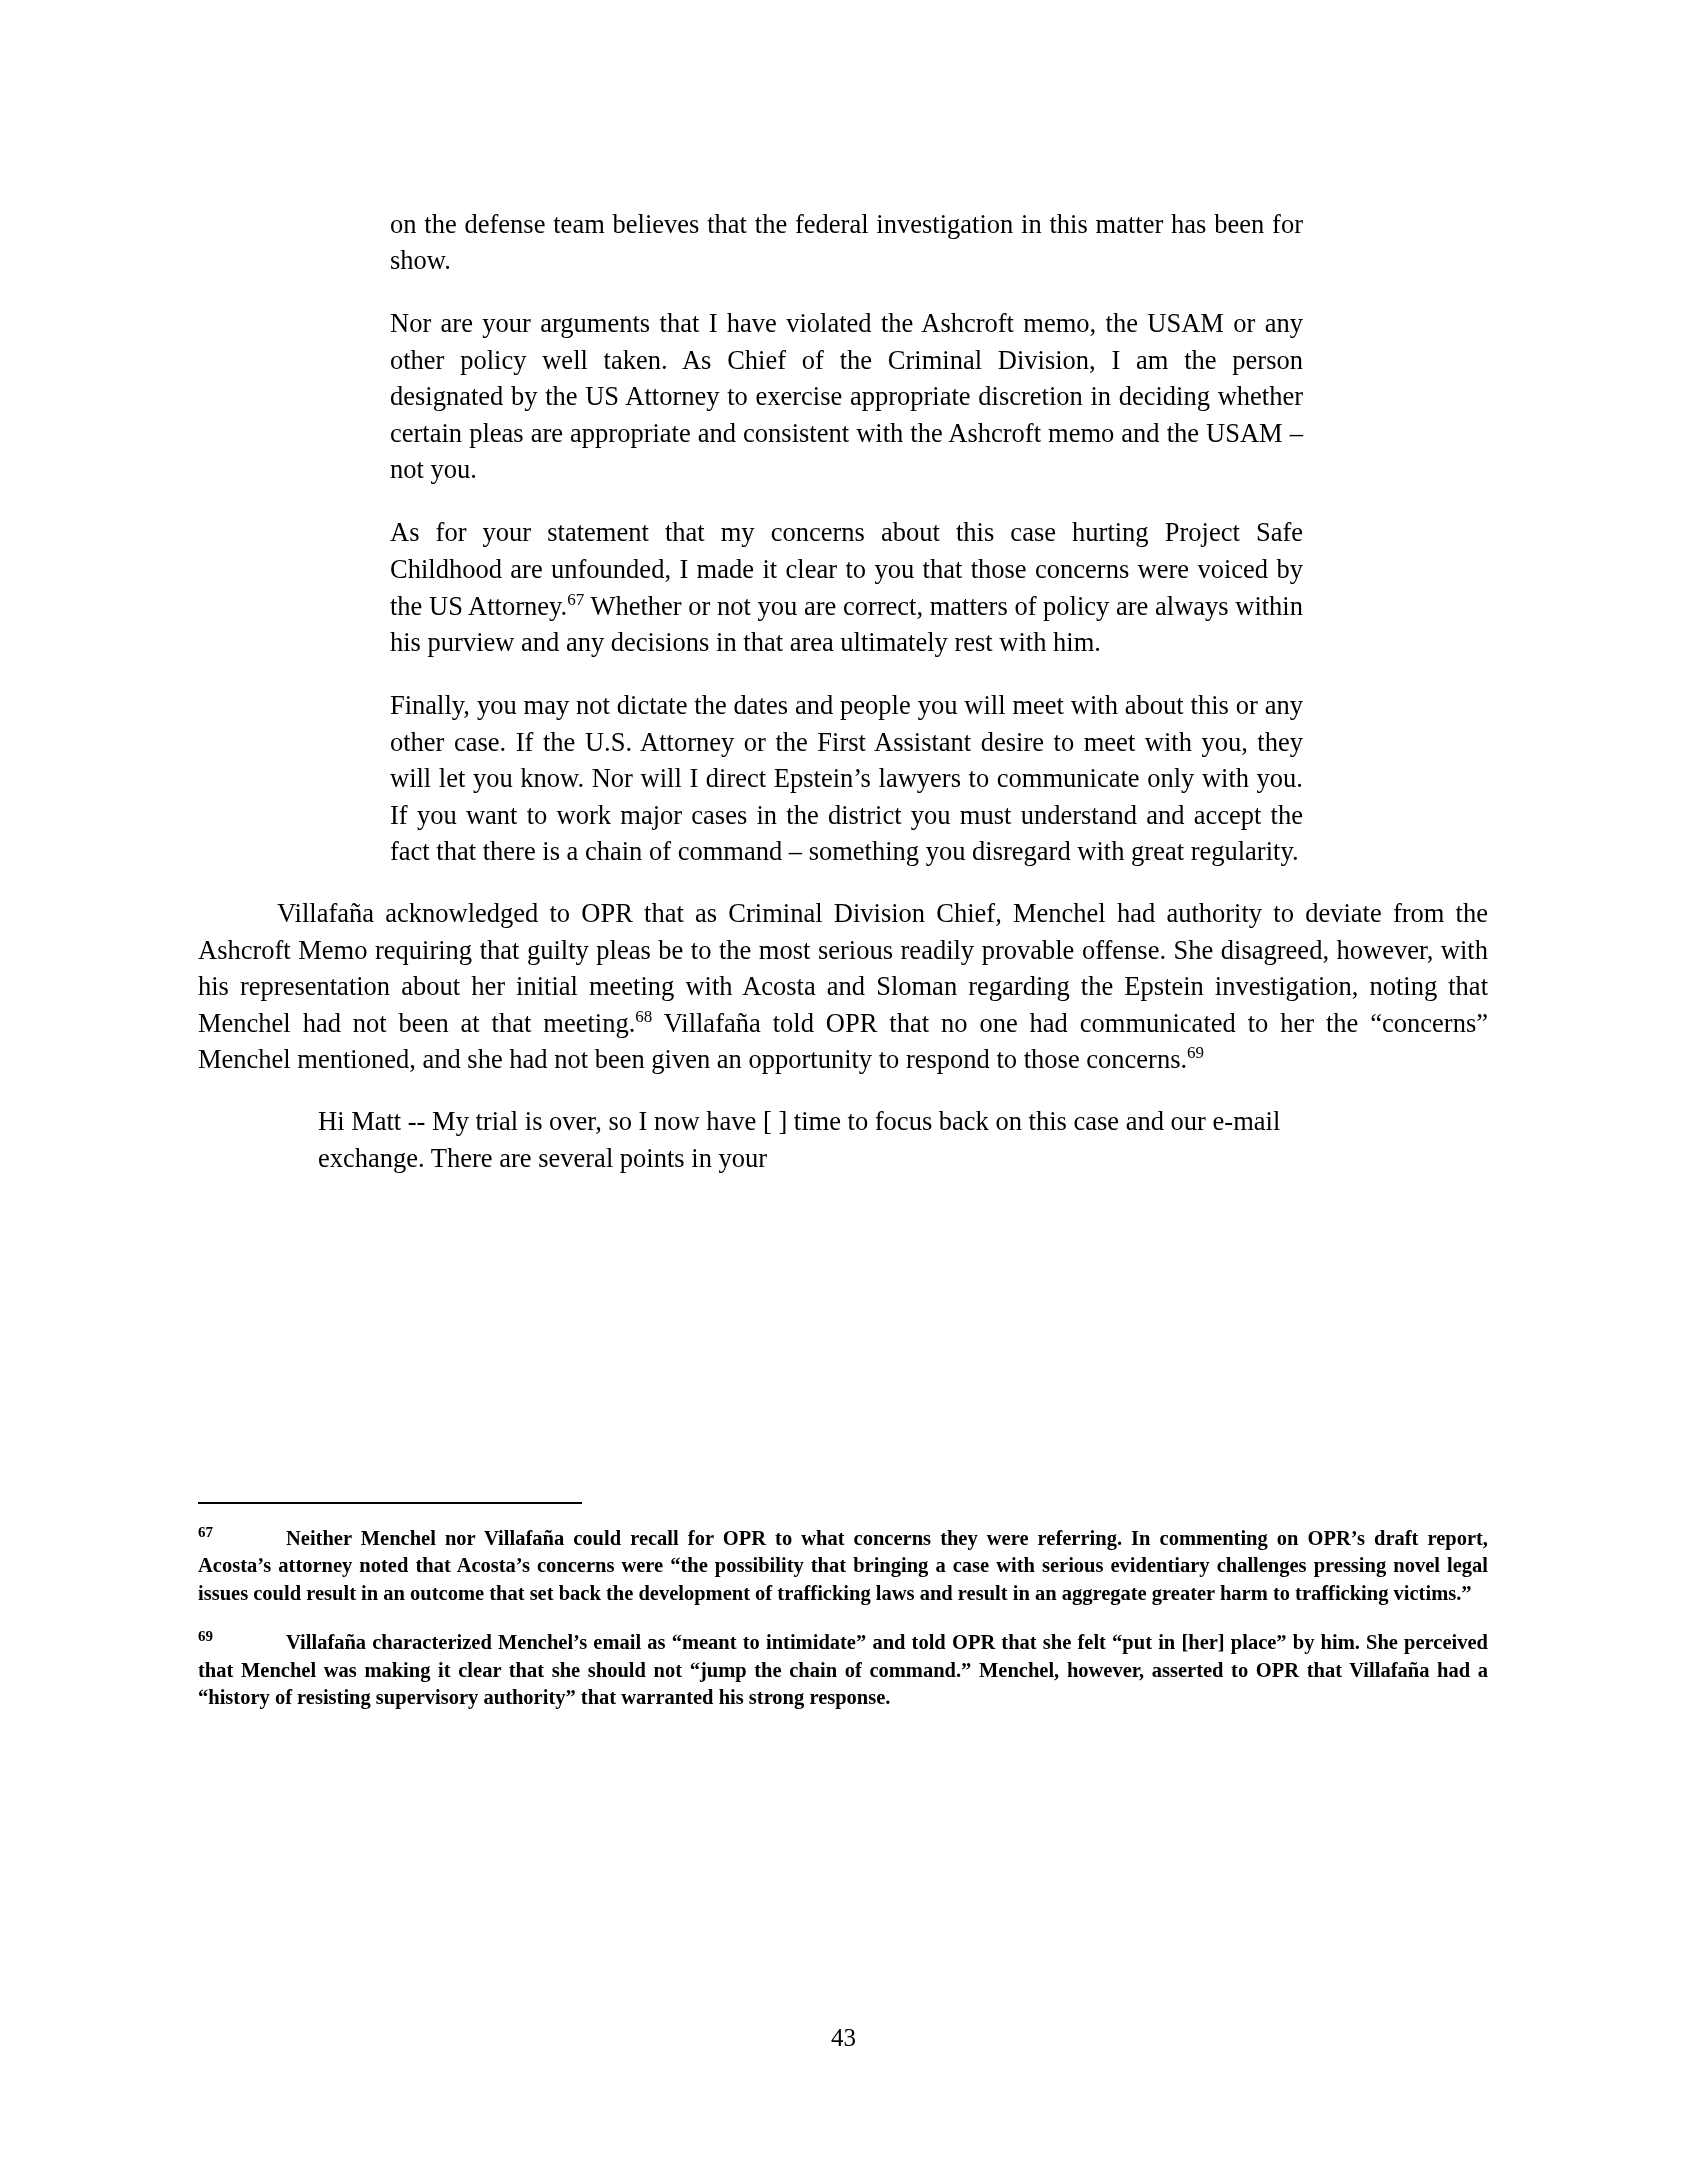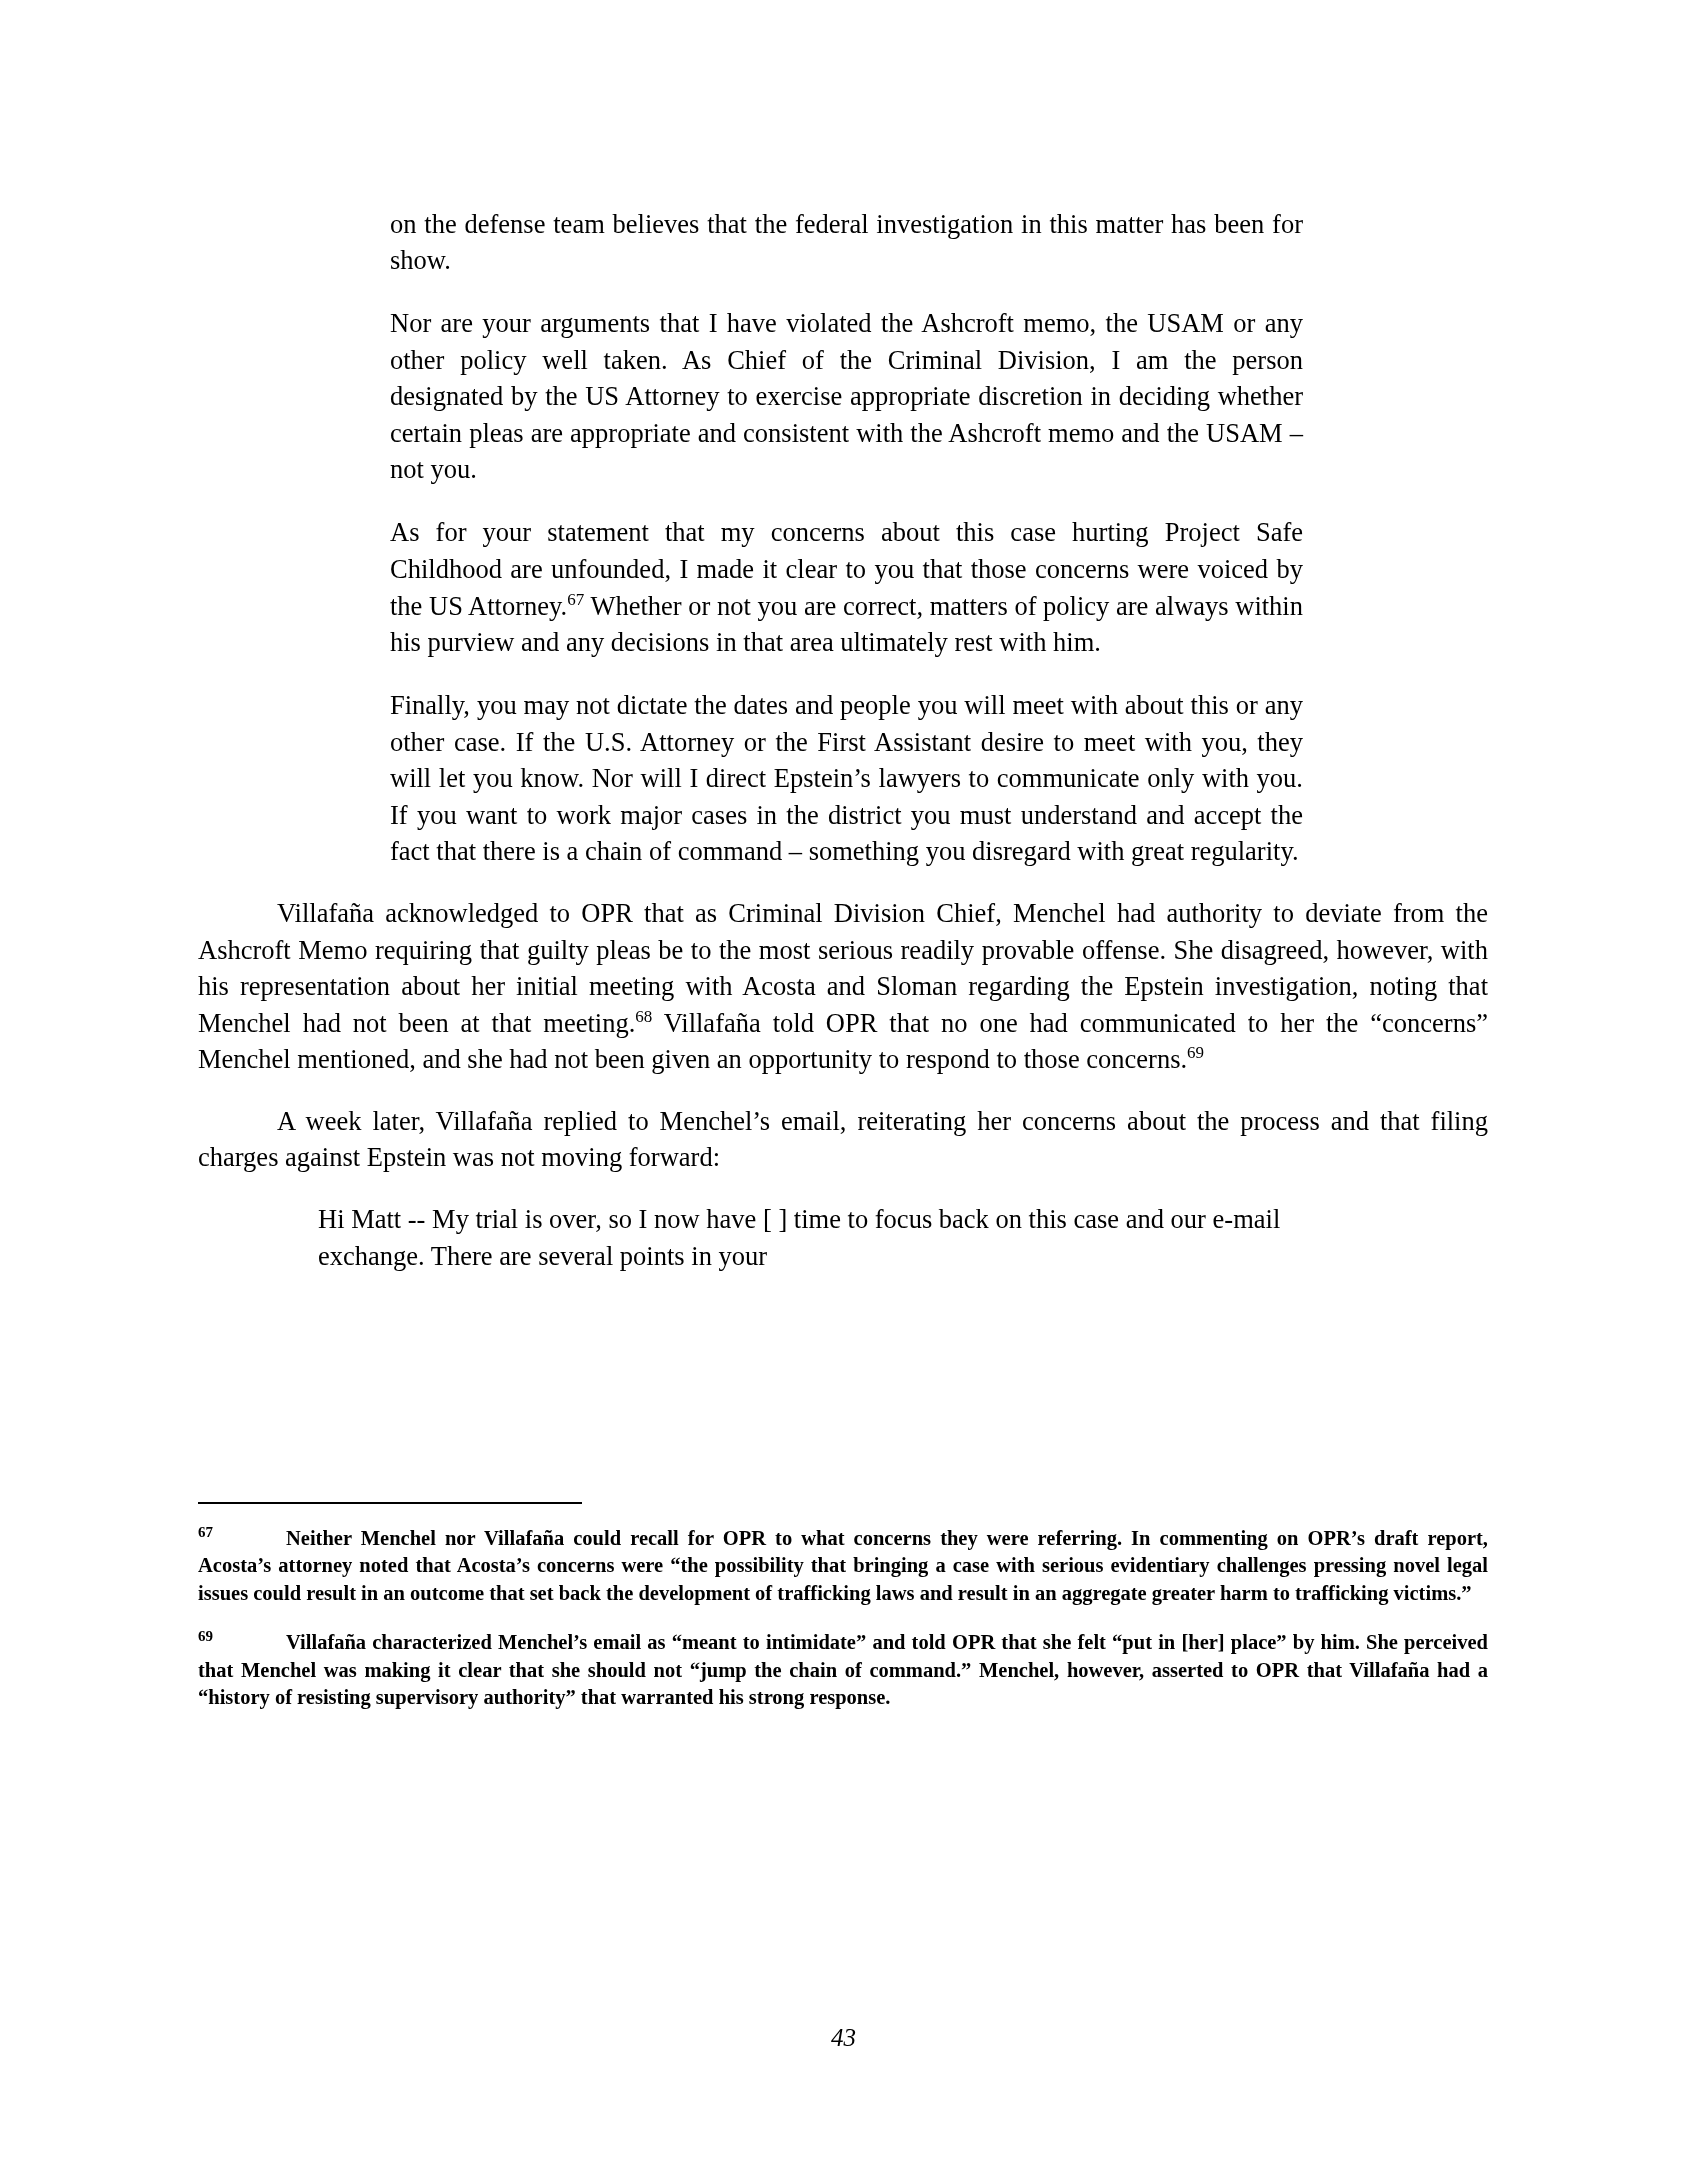--- a/index.html
+++ b/index.html
@@ -86,21 +86,20 @@
     display: inline-block;
     width: 73px;
   }
   .page-number {
     position: absolute;
     left: 0;
     right: 0;
     top: 2024px;
     text-align: center;
     font-size: 25px;
-    font-style: italic;
   }
 </style>
 </head>
 <body>
 
 <div class="page">
 
   <div class="content">
 
     <p class="quote-block first">on the defense team believes that the federal investigation in this matter has been for show.</p>
@@ -110,21 +109,20 @@
     <p class="quote-block">
       <span>As for your statement that my concerns about this case hurting Project Safe Childhood are unfounded, I made it clear to you that those concerns were voiced by the US Attorney.</span><sup class="fn">67</sup><span>  Whether or not you are correct, matters of policy are always within his purview and any decisions in that area ultimately rest with him.</span>
     </p>
 
     <p class="quote-block">Finally, you may not dictate the dates and people you will meet with about this or any other case.  If the U.S. Attorney or the First Assistant desire to meet with you, they will let you know.  Nor will I direct Epstein’s lawyers to communicate only with you.  If you want to work major cases in the district you must understand and accept the fact that there is a chain of command – something you disregard with great regularity.</p>
 
     <p class="body-par">
       <span>Villafaña acknowledged to OPR that as Criminal Division Chief, Menchel had authority to deviate from the Ashcroft Memo requiring that guilty pleas be to the most serious readily provable offense.  She disagreed, however, with his representation about her initial meeting with Acosta and Sloman regarding the Epstein investigation, noting that Menchel had not been at that meeting.</span><sup class="fn">68</sup><span>  Villafaña told OPR that no one had communicated to her the “concerns” Menchel mentioned, and she had not been given an opportunity to respond to those concerns.</span><sup class="fn">69</sup>
     </p>
 
-    <p class="body-par">A week later, Villafaña replied to Menchel’s email, reiterating her concerns about the process and that filing charges against Epstein was not moving forward:</p>
 
     <p class="email-block">Hi Matt -- My trial is over, so I now have [ ] time to focus back on this case and our e-mail exchange.  There are several points in your</p>
 
   </div>
 
   <div class="footnote-area">
     <div class="fn-rule"></div>
 
     <p class="footnote">
       <span class="fn-num">67</span><span class="fn-indent"></span><span>Neither Menchel nor Villafaña could recall for OPR to what concerns they were referring.  In commenting on OPR’s draft report, Acosta’s attorney noted that Acosta’s concerns were “the possibility that bringing a case with serious evidentiary challenges pressing novel legal issues could result in an outcome that set back the development of trafficking laws and result in an aggregate greater harm to trafficking victims.”</span>

